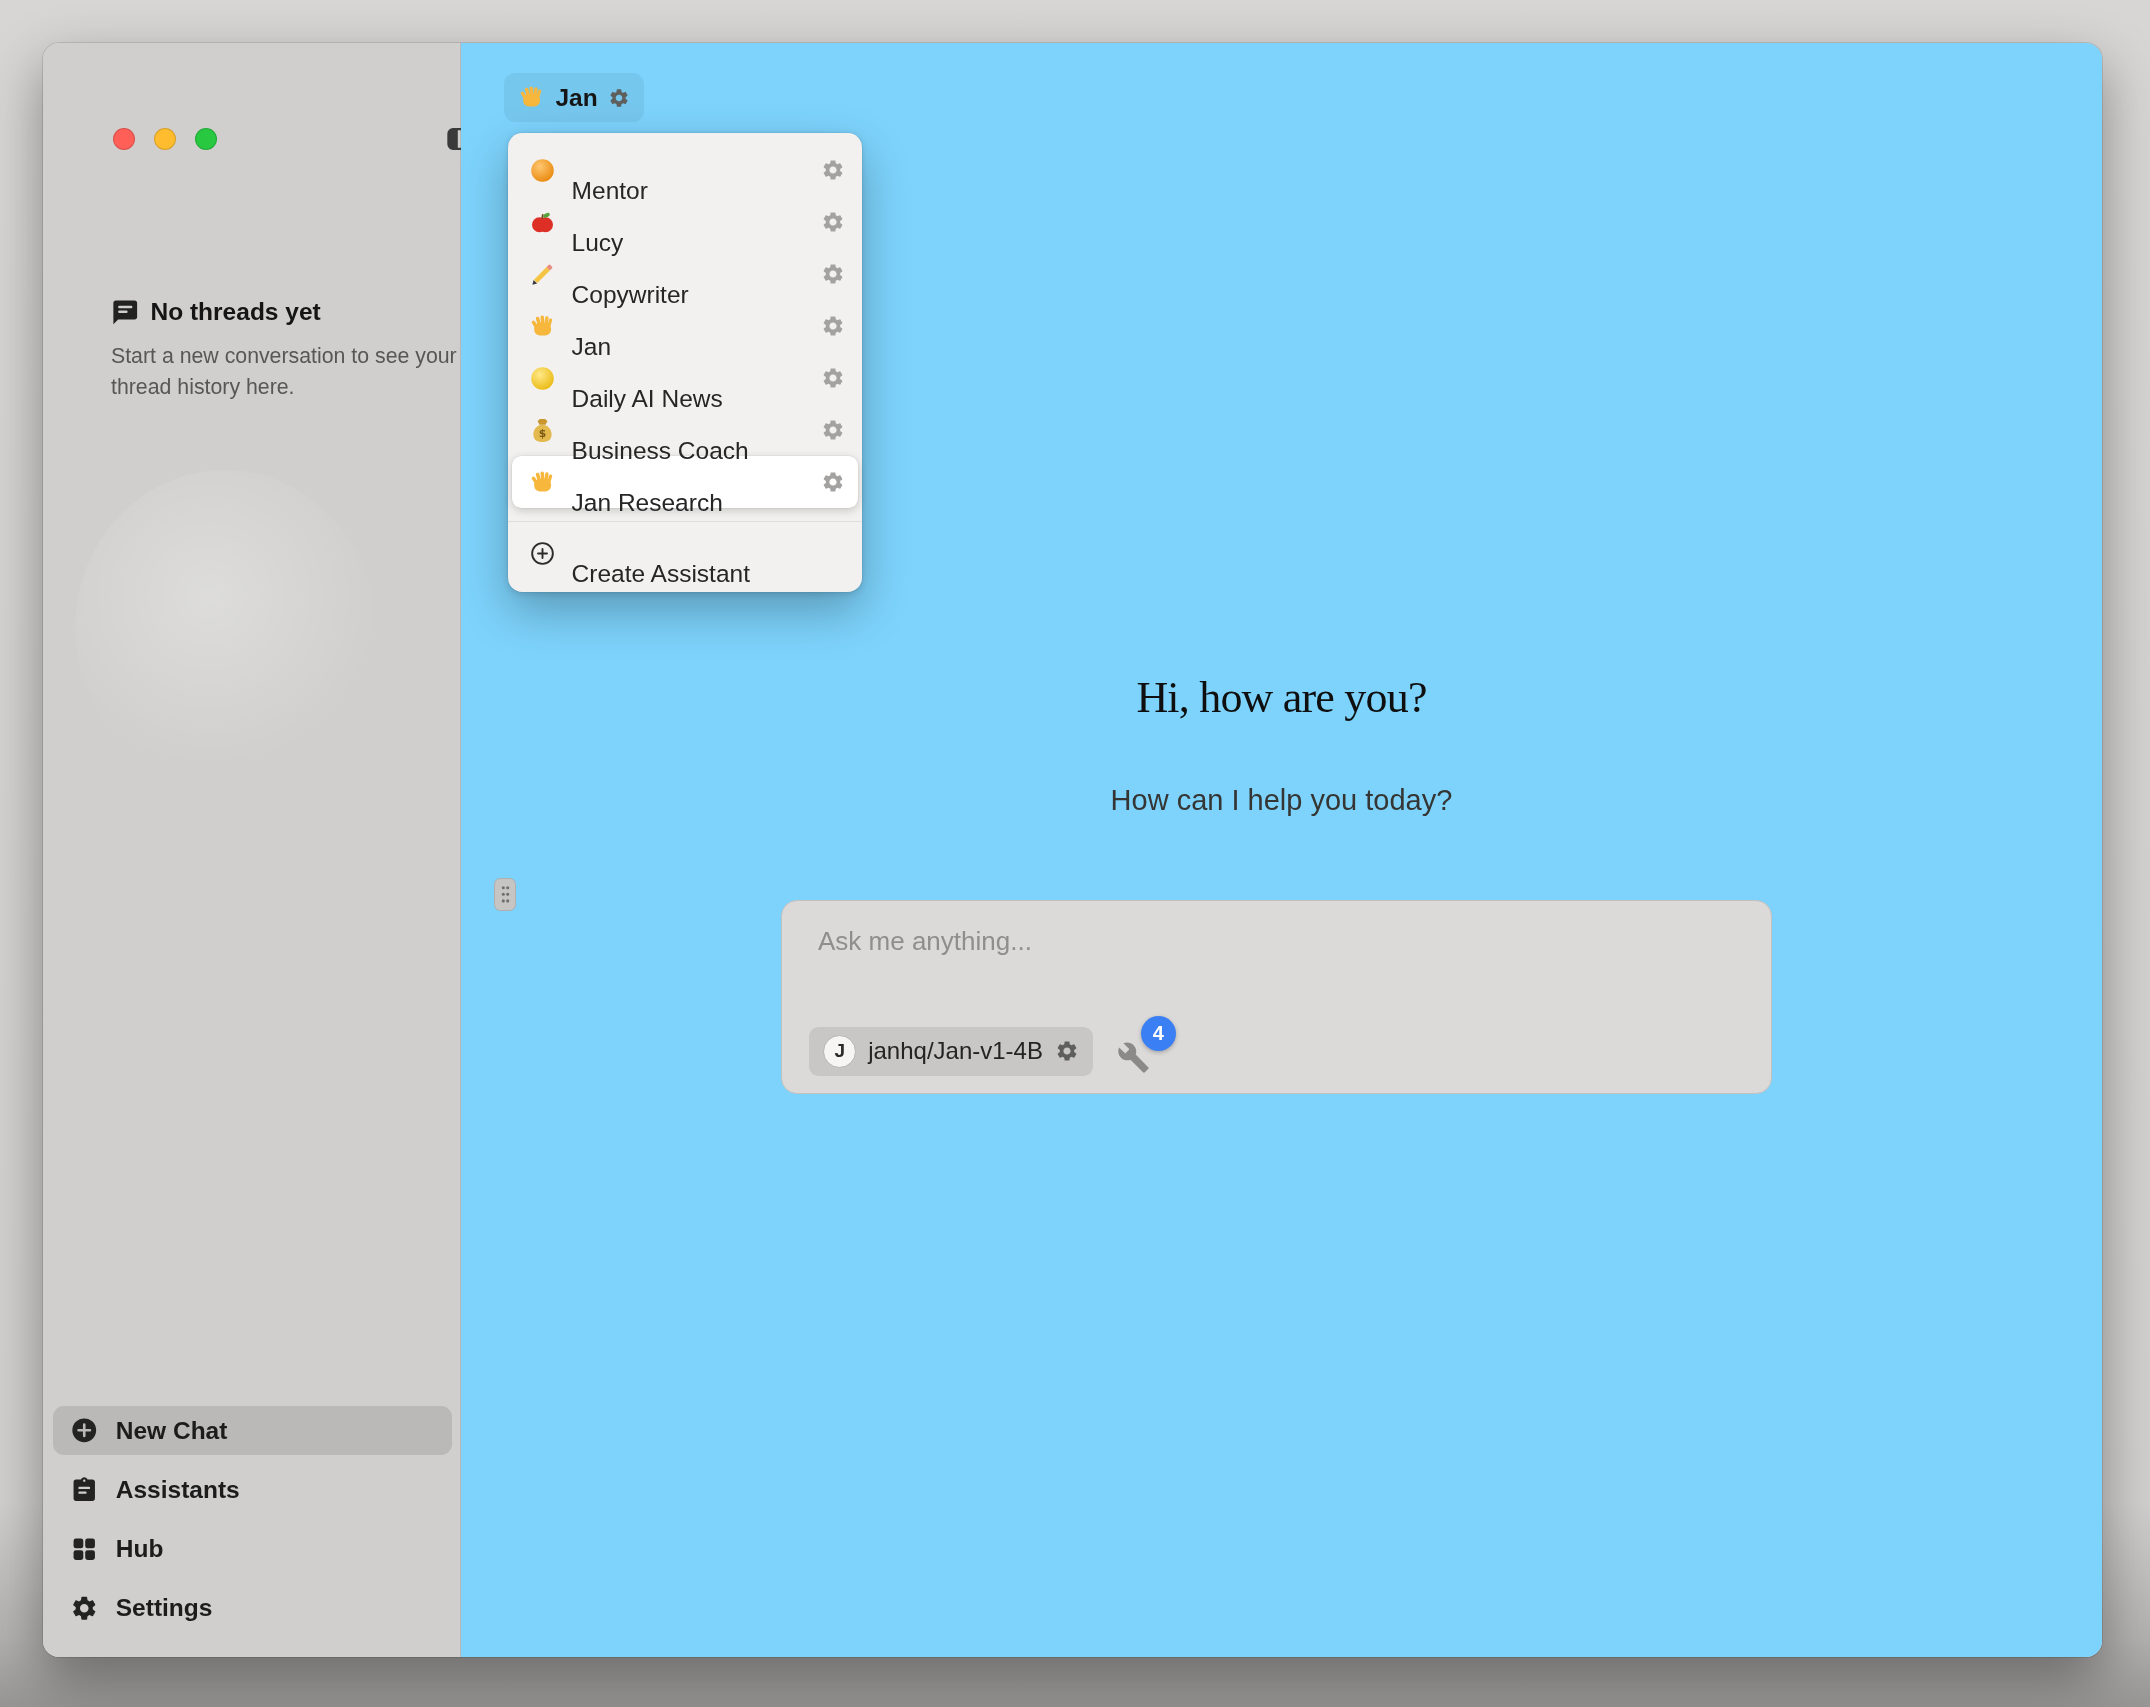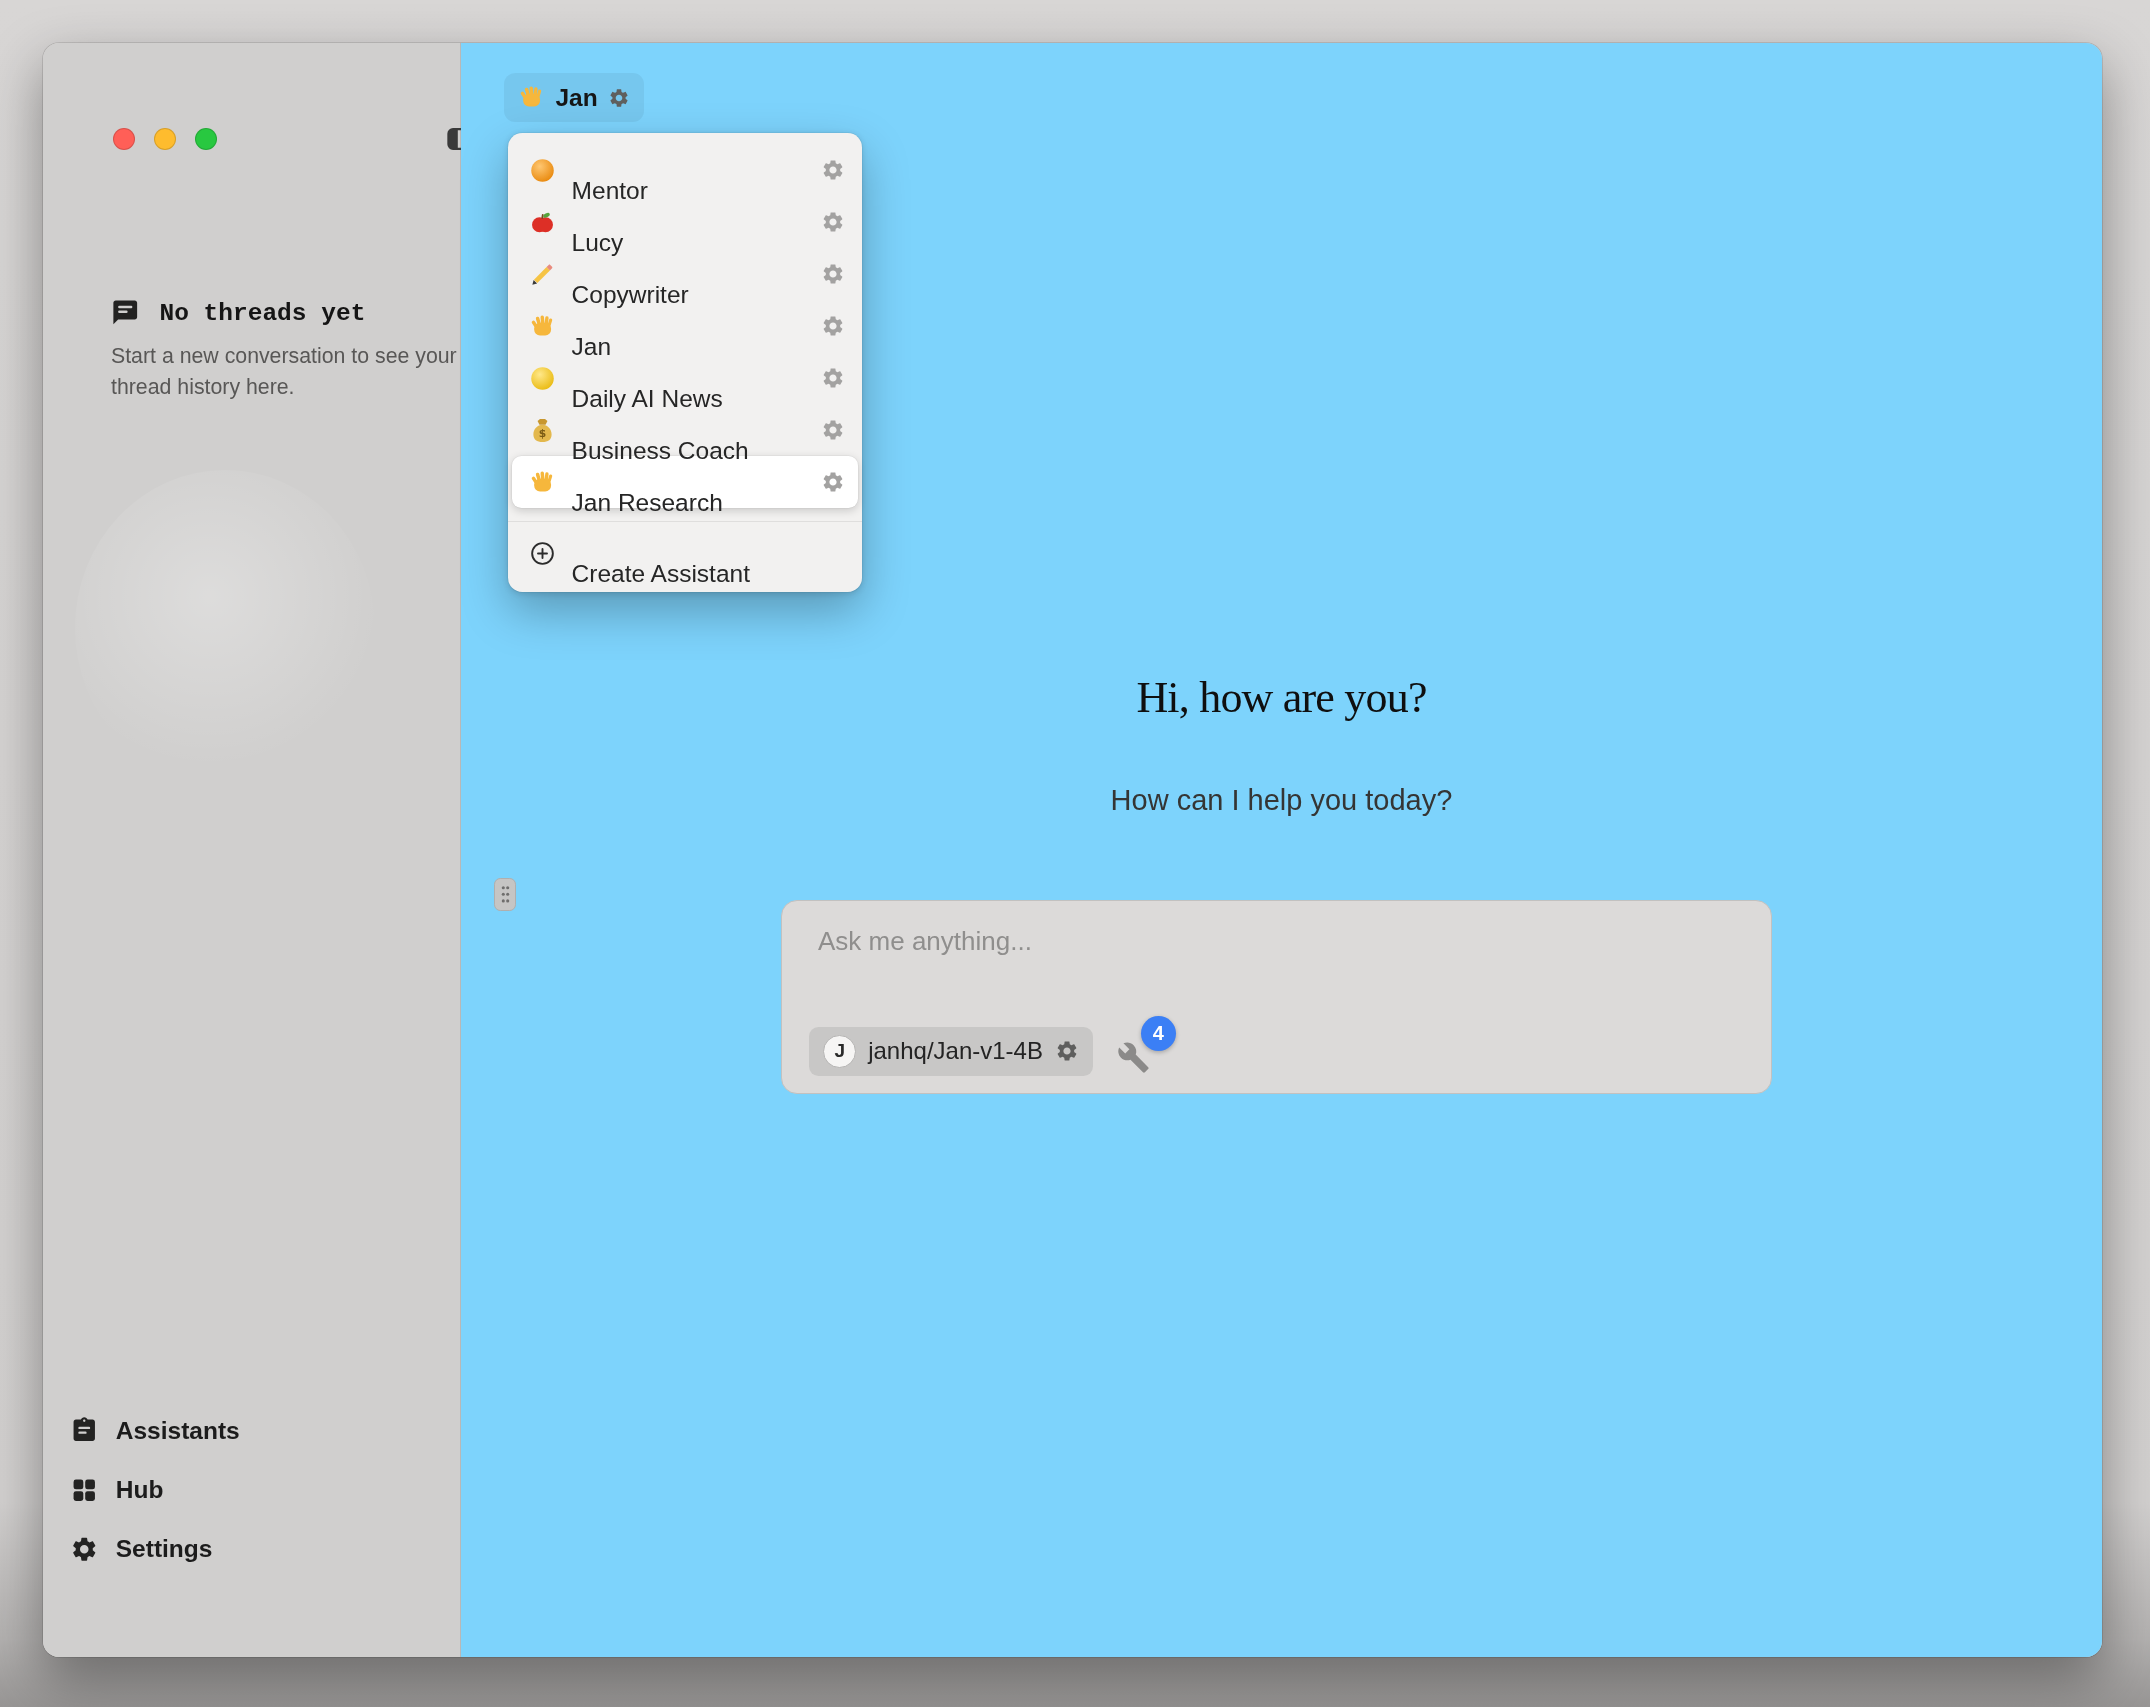--- a/index.html
+++ b/index.html
@@ -38,21 +38,21 @@
     background:#c8c7c6; border:0.8px solid #b8b6b5; border-radius:11px;
     display:flex; align-items:center; gap:11px; padding:0 14.2px; color:#6e6d6c;
   }
   .search-field svg { flex:0 0 auto; }
   .search-field input {
     border:none; outline:none; background:transparent; width:100%;
     font-family:"Liberation Sans", sans-serif; font-size:23px; color:#3a3a3a;
   }
   .search-field input::placeholder { color:#6e6d6c; }
   .empty-state { position:absolute; left:68px; top:255px; width:356px; }
-  .empty-title-row { display:flex; align-items:flex-end; gap:20px;font-family:Liberation Mono, monospace; }
+  .empty-title-row { display:flex; align-items:flex-start; gap:11px; }
   .empty-title { font-size:24.5px; font-weight:700; color:#151515; }
   .empty-desc { margin-top:14.2px; font-size:21.3px; line-height:1.45; color:#585756; }
   .sidebar-nav { position:absolute; left:9.5px; top:1363px; width:399px; display:flex; flex-direction:column; gap:10.3px; }
   .nav-item {
     display:flex; align-items:center; gap:17.4px; height:49px; padding:0 17.4px;
     border-radius:11px; font-size:24.5px; font-weight:600; color:#1c1c1c; cursor:default;
   }
   .nav-item.active { background:#bab9b8; }
   .nav-item svg { color:#272727; }
   
@@ -161,20 +161,27 @@
           <path fill="#222221" d="M20 2H4c-1.1 0-2 .9-2 2v18l4-4h14c1.1 0 2-.9 2-2V4c0-1.1-.9-2-2-2z"></path>
           <rect x="6" y="6.6" width="12" height="2" rx="1" fill="#d0cfce"></rect>
           <rect x="6" y="10.6" width="8" height="2" rx="1" fill="#d0cfce"></rect>
         </svg>
         <div class="empty-title">No threads yet</div>
       </div>
       <div class="empty-desc">Start a new conversation to see your thread history here.</div>
     </div>
 
     <div class="sidebar-nav">
+      <div class="nav-item active">
+        <svg width="28.5" height="28.5" viewBox="0 0 24 24">
+          <circle cx="12" cy="12" r="10" fill="#232322"></circle>
+          <path d="M12 7.2v9.6M7.2 12h9.6" stroke="#bab9b8" stroke-width="2.2" stroke-linecap="round"></path>
+        </svg>
+        <span>New Chat</span>
+      </div>
       <div class="nav-item">
         <svg width="28.5" height="28.5" viewBox="0 0 24 24">
           <path fill="#232322" d="M19 3h-4.18C14.4 1.84 13.3 1 12 1S9.6 1.84 9.18 3H5c-1.1 0-2 .9-2 2v14c0 1.1.9 2 2 2h14c1.1 0 2-.9 2-2V5c0-1.1-.9-2-2-2zm-7 0c.55 0 1 .45 1 1s-.45 1-1 1-1-.45-1-1 .45-1 1-1z"></path>
           <rect x="7" y="9" width="10" height="2" rx="1" fill="#d0cfce"></rect>
           <rect x="7" y="13" width="7" height="2" rx="1" fill="#d0cfce"></rect>
         </svg>
         <span>Assistants</span>
       </div>
       <div class="nav-item">
         <svg width="28.5" height="28.5" viewBox="0 0 24 24" fill="#232322">

